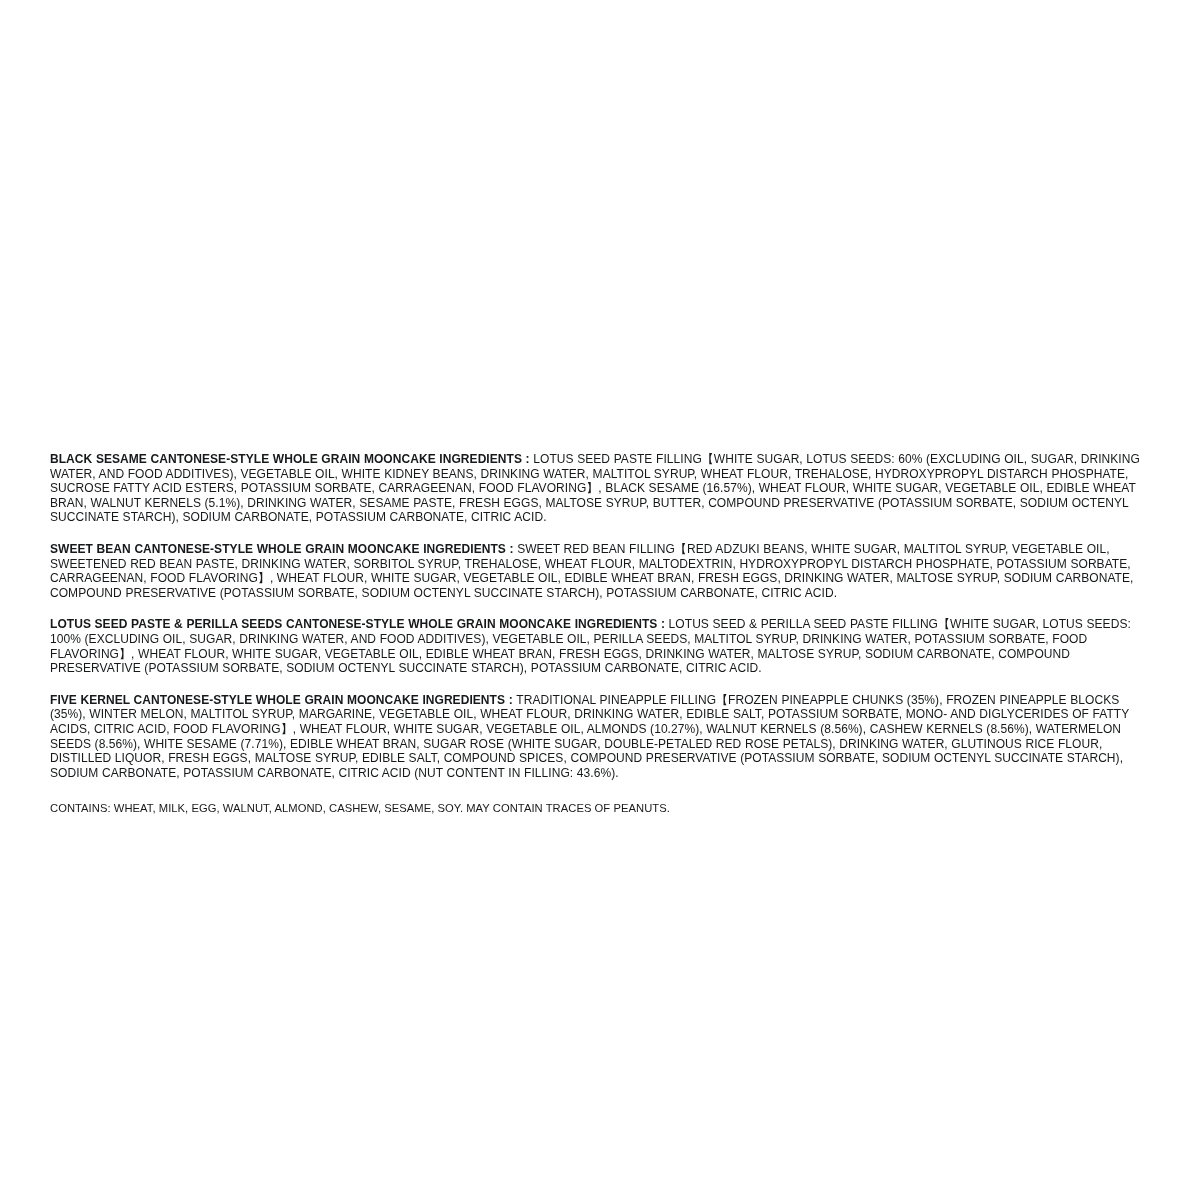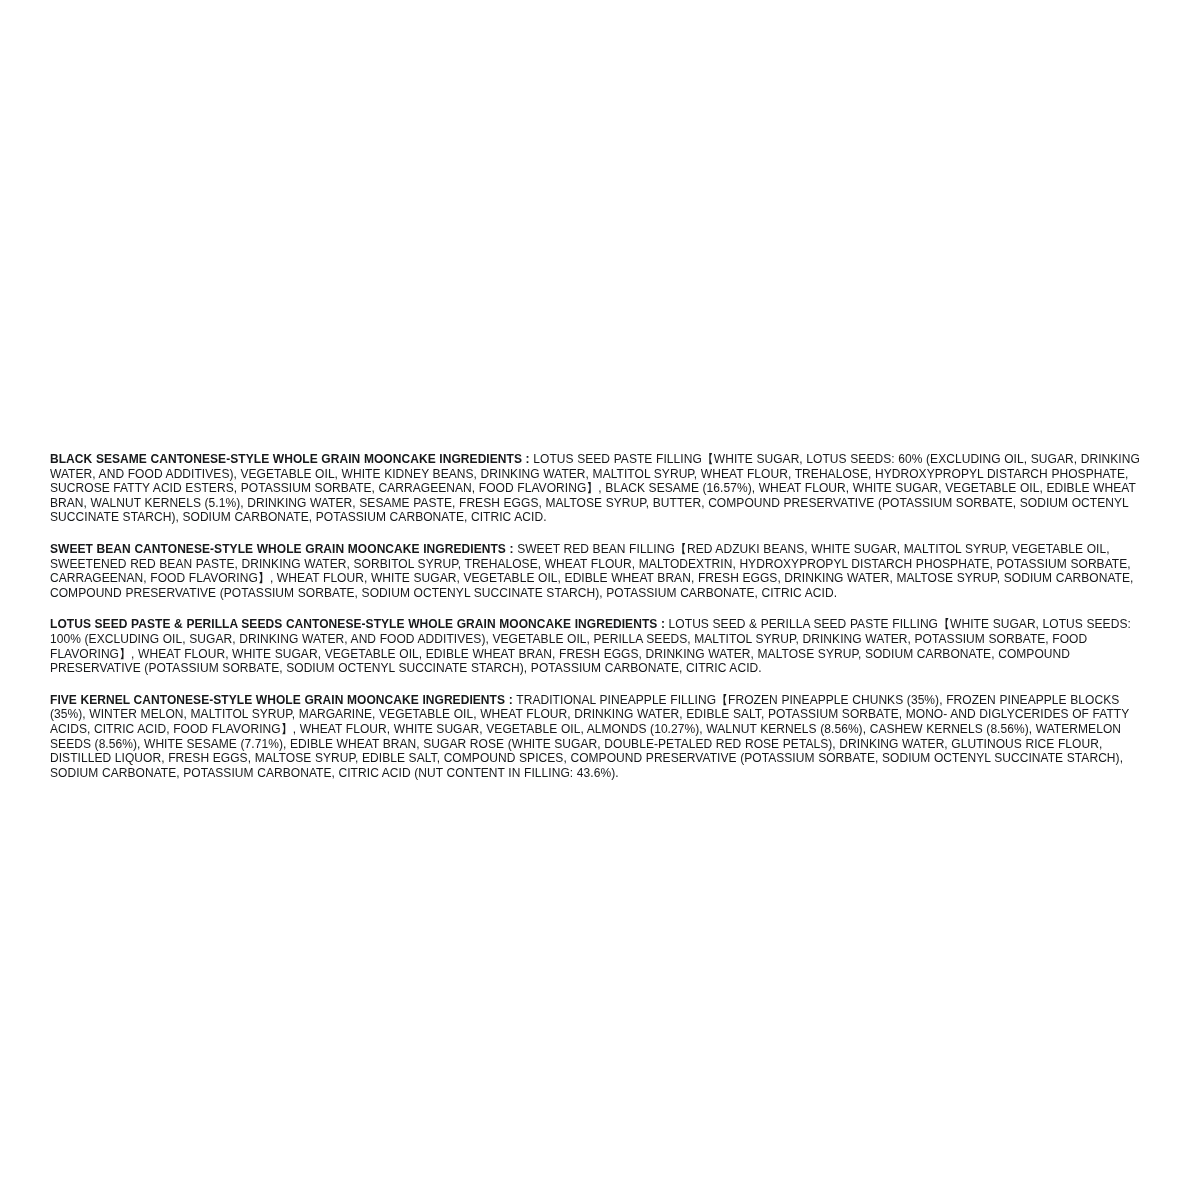--- a/index.html
+++ b/index.html
@@ -55,16 +55,17 @@
   <div class="ingredients-block">
 
     <p class="para"><span class="heading">BLACK SESAME CANTONESE-STYLE WHOLE GRAIN MOONCAKE INGREDIENTS : </span><span class="body">LOTUS SEED PASTE FILLING【WHITE SUGAR, LOTUS SEEDS: 60% (EXCLUDING OIL, SUGAR, DRINKING WATER, AND FOOD ADDITIVES), VEGETABLE OIL, WHITE KIDNEY BEANS, DRINKING WATER, MALTITOL SYRUP, WHEAT FLOUR, TREHALOSE, HYDROXYPROPYL DISTARCH PHOSPHATE, SUCROSE FATTY ACID ESTERS, POTASSIUM SORBATE, CARRAGEENAN, FOOD FLAVORING】, BLACK SESAME (16.57%), WHEAT FLOUR, WHITE SUGAR, VEGETABLE OIL, EDIBLE WHEAT BRAN, WALNUT KERNELS (5.1%), DRINKING WATER, SESAME PASTE, FRESH EGGS, MALTOSE SYRUP, BUTTER, COMPOUND PRESERVATIVE (POTASSIUM SORBATE, SODIUM OCTENYL SUCCINATE STARCH), SODIUM CARBONATE, POTASSIUM CARBONATE, CITRIC ACID.</span></p>
 
     <p class="para"><span class="heading">SWEET BEAN CANTONESE-STYLE WHOLE GRAIN MOONCAKE INGREDIENTS : </span><span class="body">SWEET RED BEAN FILLING【RED ADZUKI BEANS, WHITE SUGAR, MALTITOL SYRUP, VEGETABLE OIL, SWEETENED RED BEAN PASTE, DRINKING WATER, SORBITOL SYRUP, TREHALOSE, WHEAT FLOUR, MALTODEXTRIN, HYDROXYPROPYL DISTARCH PHOSPHATE, POTASSIUM SORBATE, CARRAGEENAN, FOOD FLAVORING】, WHEAT FLOUR, WHITE SUGAR, VEGETABLE OIL, EDIBLE WHEAT BRAN, FRESH EGGS, DRINKING WATER, MALTOSE SYRUP, SODIUM CARBONATE, COMPOUND PRESERVATIVE (POTASSIUM SORBATE, SODIUM OCTENYL SUCCINATE STARCH), POTASSIUM CARBONATE, CITRIC ACID.</span></p>
 
     <p class="para"><span class="heading">LOTUS SEED PASTE &amp; PERILLA SEEDS CANTONESE-STYLE WHOLE GRAIN MOONCAKE INGREDIENTS : </span><span class="body">LOTUS SEED &amp; PERILLA SEED PASTE FILLING【WHITE SUGAR, LOTUS SEEDS: 100% (EXCLUDING OIL, SUGAR, DRINKING WATER, AND FOOD ADDITIVES), VEGETABLE OIL, PERILLA SEEDS, MALTITOL SYRUP, DRINKING WATER, POTASSIUM SORBATE, FOOD FLAVORING】, WHEAT FLOUR, WHITE SUGAR, VEGETABLE OIL, EDIBLE WHEAT BRAN, FRESH EGGS, DRINKING WATER, MALTOSE SYRUP, SODIUM CARBONATE, COMPOUND PRESERVATIVE (POTASSIUM SORBATE, SODIUM OCTENYL SUCCINATE STARCH), POTASSIUM CARBONATE, CITRIC ACID.</span></p>
 
     <p class="para"><span class="heading">FIVE KERNEL CANTONESE-STYLE WHOLE GRAIN MOONCAKE INGREDIENTS : </span><span class="body">TRADITIONAL PINEAPPLE FILLING【FROZEN PINEAPPLE CHUNKS (35%), FROZEN PINEAPPLE BLOCKS (35%), WINTER MELON, MALTITOL SYRUP, MARGARINE, VEGETABLE OIL, WHEAT FLOUR, DRINKING WATER, EDIBLE SALT, POTASSIUM SORBATE, MONO- AND DIGLYCERIDES OF FATTY ACIDS, CITRIC ACID, FOOD FLAVORING】, WHEAT FLOUR, WHITE SUGAR, VEGETABLE OIL, ALMONDS (10.27%), WALNUT KERNELS (8.56%), CASHEW KERNELS (8.56%), WATERMELON SEEDS (8.56%), WHITE SESAME (7.71%), EDIBLE WHEAT BRAN, SUGAR ROSE (WHITE SUGAR, DOUBLE-PETALED RED ROSE PETALS), DRINKING WATER, GLUTINOUS RICE FLOUR, DISTILLED LIQUOR, FRESH EGGS, MALTOSE SYRUP, EDIBLE SALT, COMPOUND SPICES, COMPOUND PRESERVATIVE (POTASSIUM SORBATE, SODIUM OCTENYL SUCCINATE STARCH), SODIUM CARBONATE, POTASSIUM CARBONATE, CITRIC ACID (NUT CONTENT IN FILLING: 43.6%).</span></p>
 
+    <p class="contains">CONTAINS:  WHEAT, MILK, EGG, WALNUT, ALMOND, CASHEW, SESAME, SOY. MAY CONTAIN TRACES OF PEANUTS.</p>
 
   </div>
 
 </div>
 
 </body></html>

